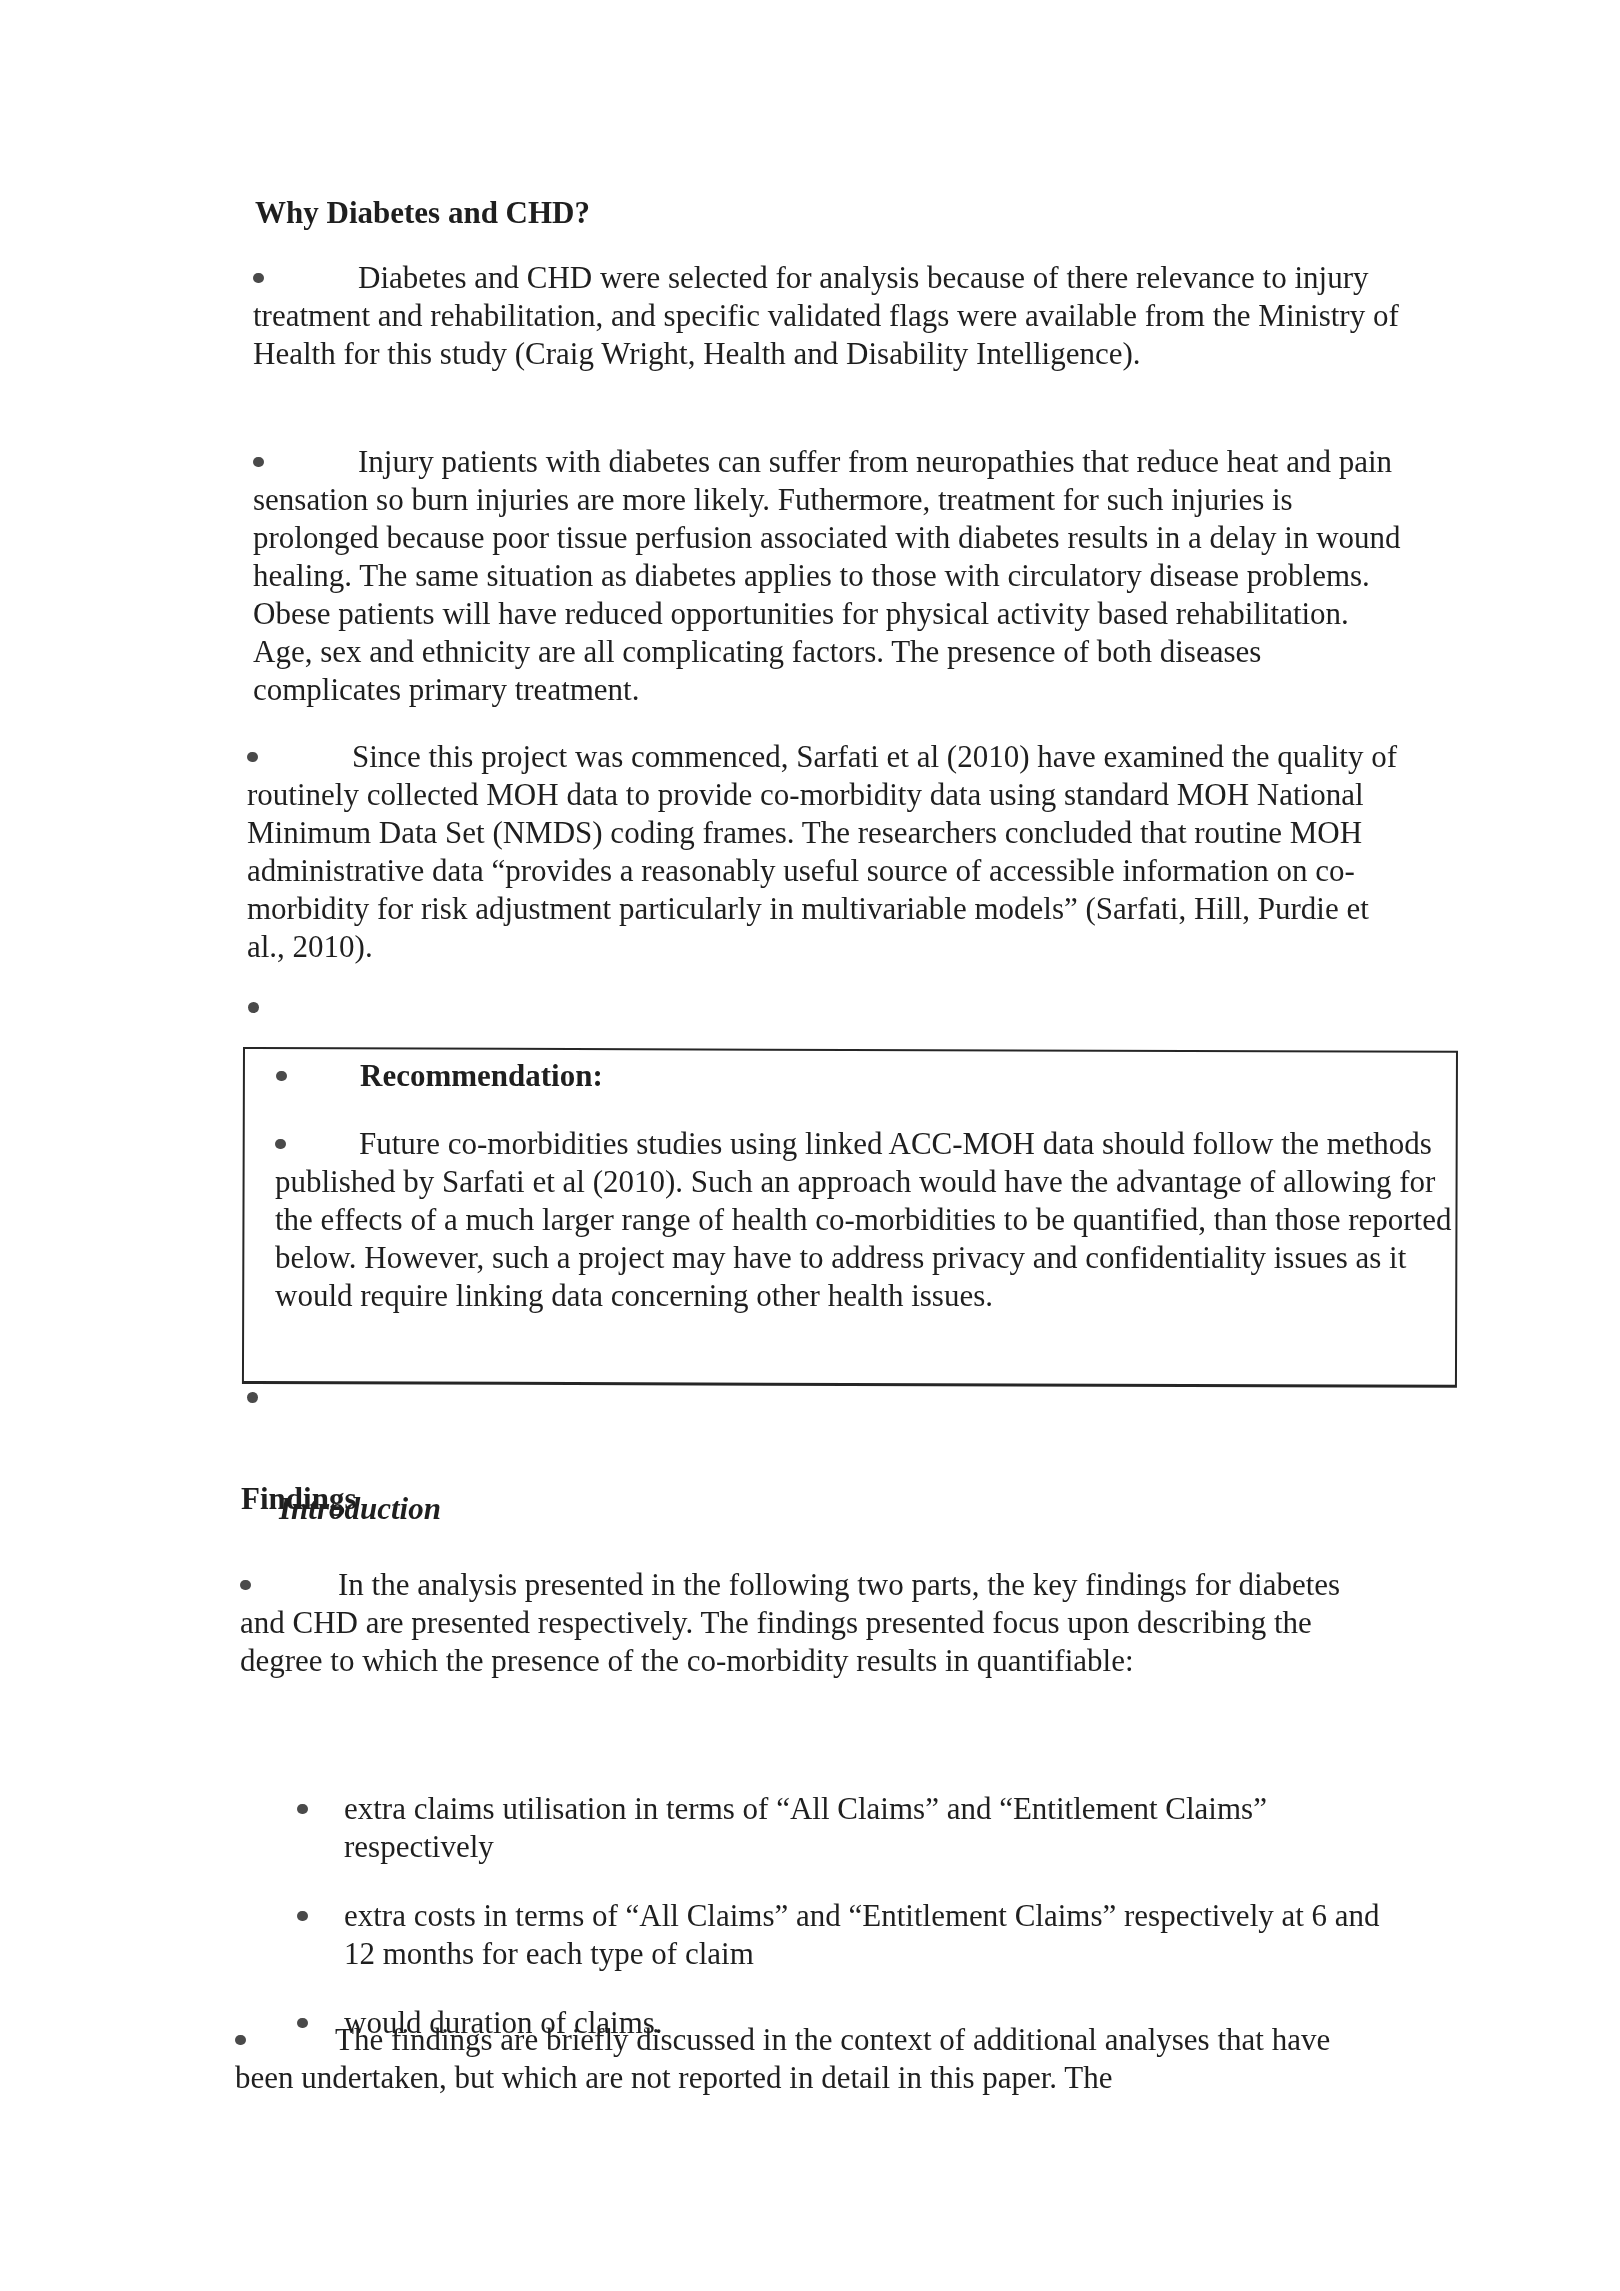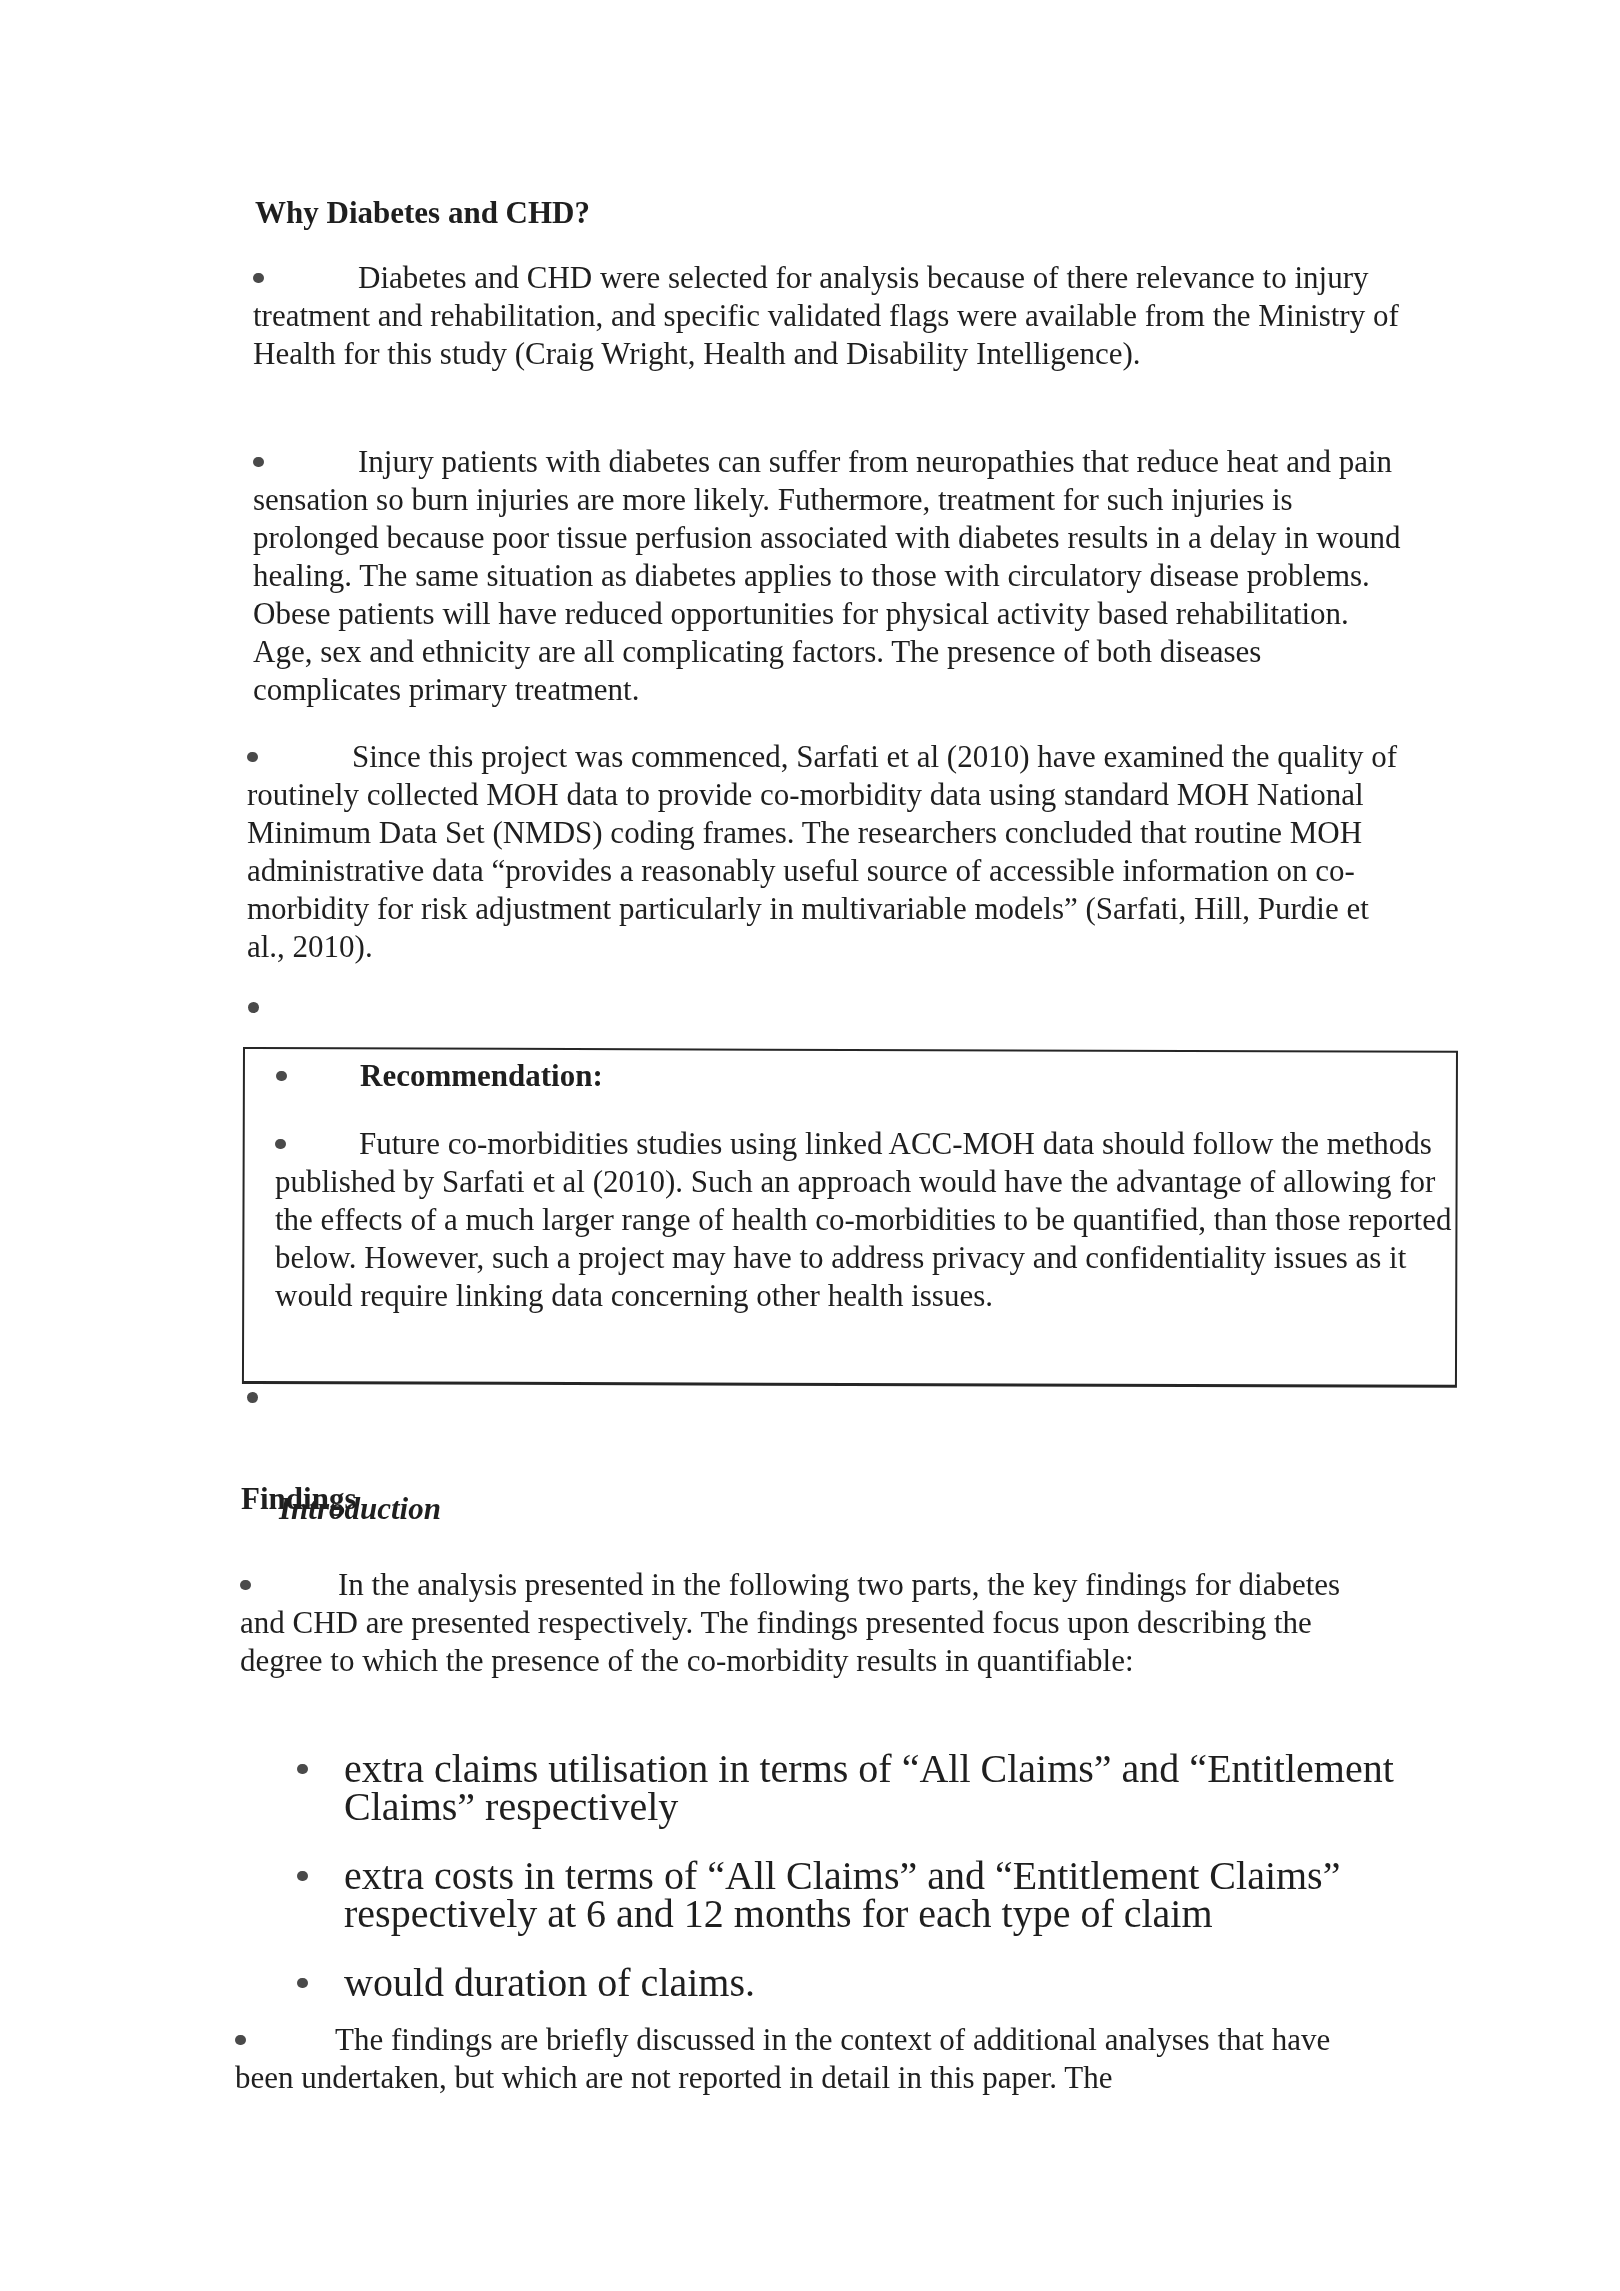--- a/index.html
+++ b/index.html
@@ -11,21 +11,21 @@
   .h-bi { font-weight: bold; font-style: italic; }
   .para { text-indent: 0; }
   .dot { display: inline-block; width: 10.8px; height: 10.8px; border-radius: 50%;
          background: #4a4a4a; vertical-align: middle; position: relative; top: -2.9px; }
   .para .dot { margin-right: 0; }
   .lead { display: inline-block; width: 105px; }
   .lone-dot { position: absolute; width: 10.8px; height: 10.8px; border-radius: 50%; background: #4a4a4a; }
   .rec-box { position: absolute; left: 243px; top: 1047px; width: 1215px; height: 337px;
              border: 2.9px solid #262626; border-bottom-width: 3.9px; box-sizing: border-box;
              transform: rotate(0.18deg); transform-origin: left top; }
-  .sub-list { position: absolute; left: 294px; font-size: 40px; line-height: 38px; }
+  .sub-list { position: absolute; left: 294px; font-size: 31px; line-height: 38px; margin-top: 40px; }
   .sub-item { position: relative; padding-left: 50px; margin-bottom: 31px; }
   .sub-item .dot { position: absolute; left: 2.9px; top: 13.7px; }
 </style>
 </head>
 <body>
 
 <div class="page">
 
   <div class="blk h-bold" style="left:255px; top:194px;">Why Diabetes and CHD?</div>
 

